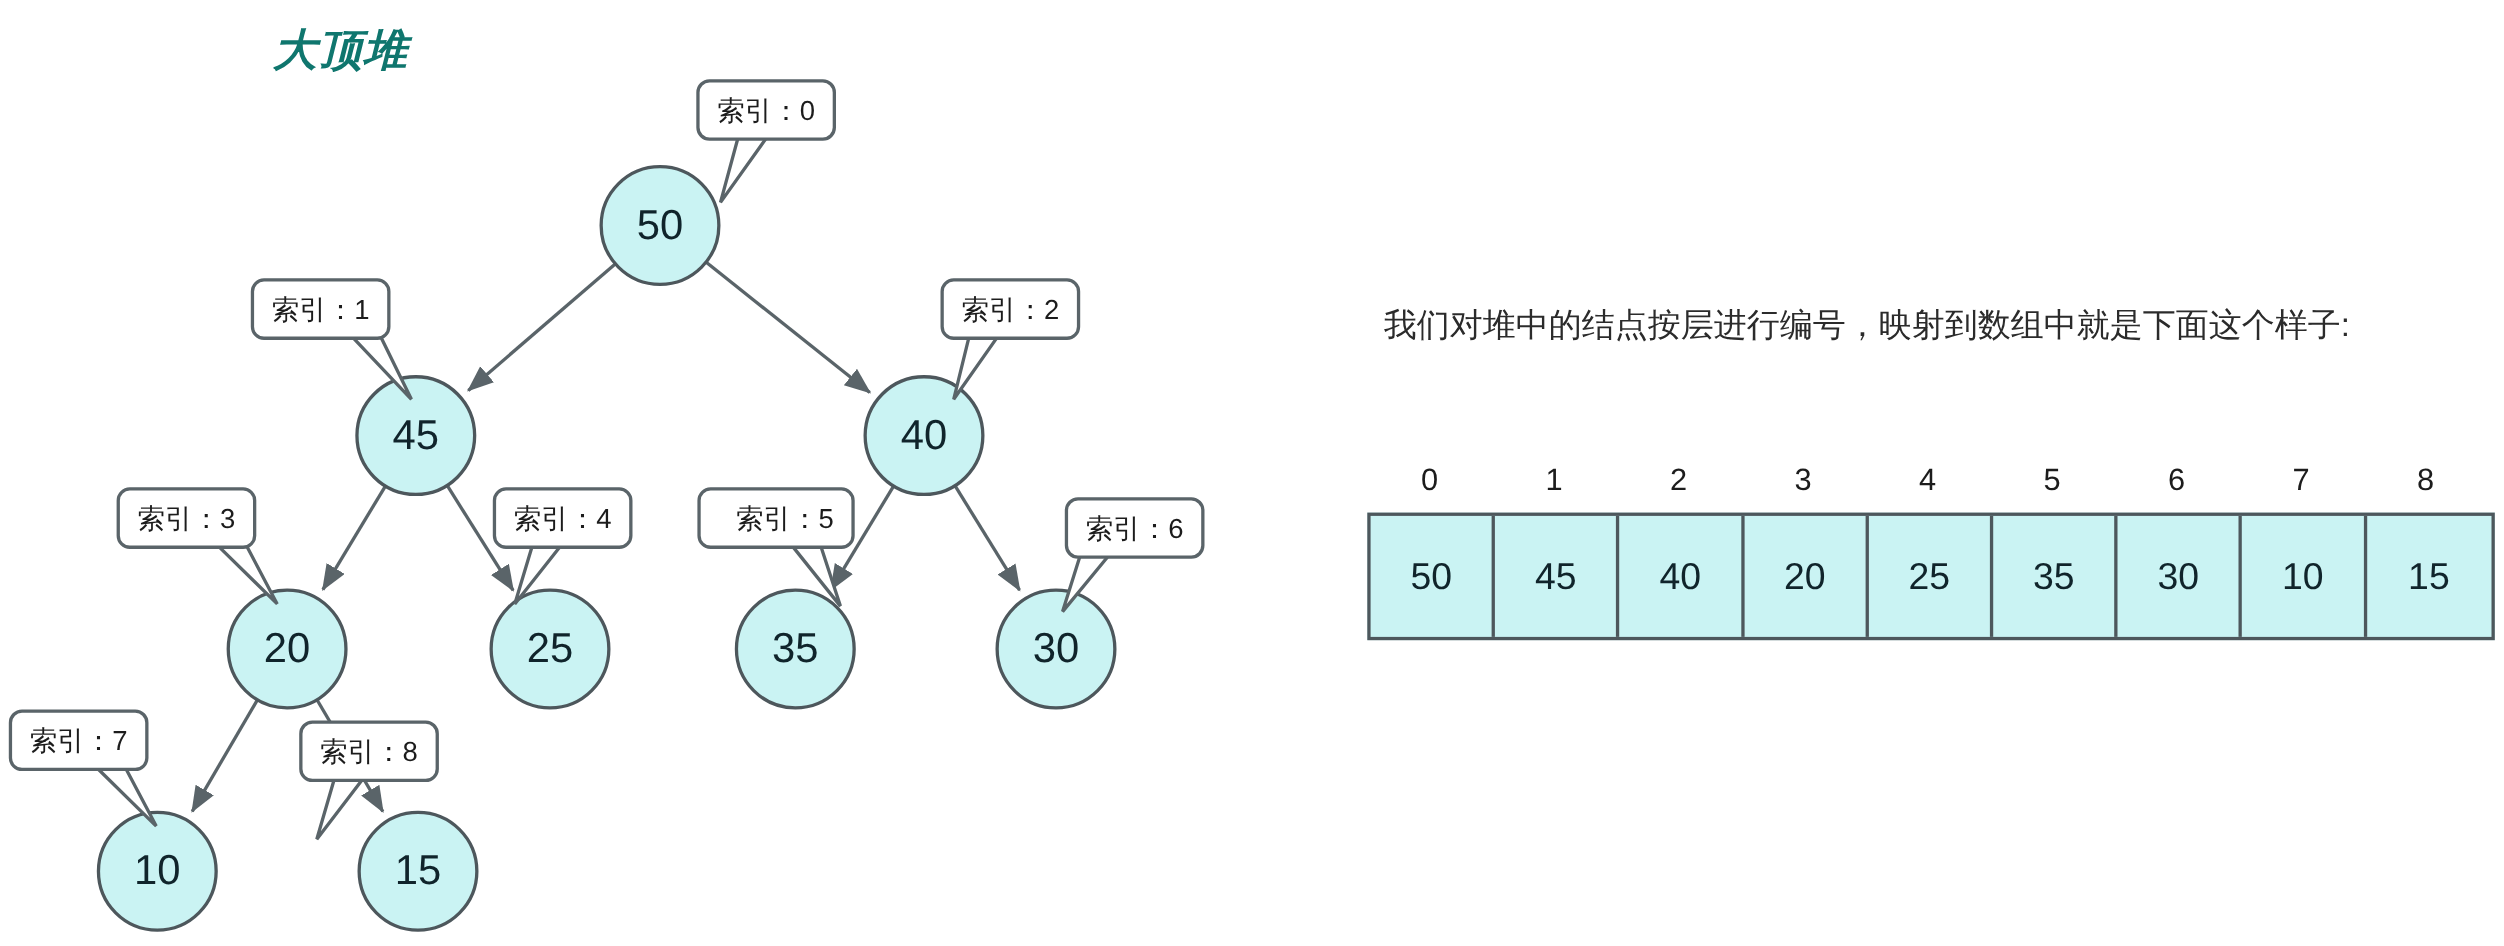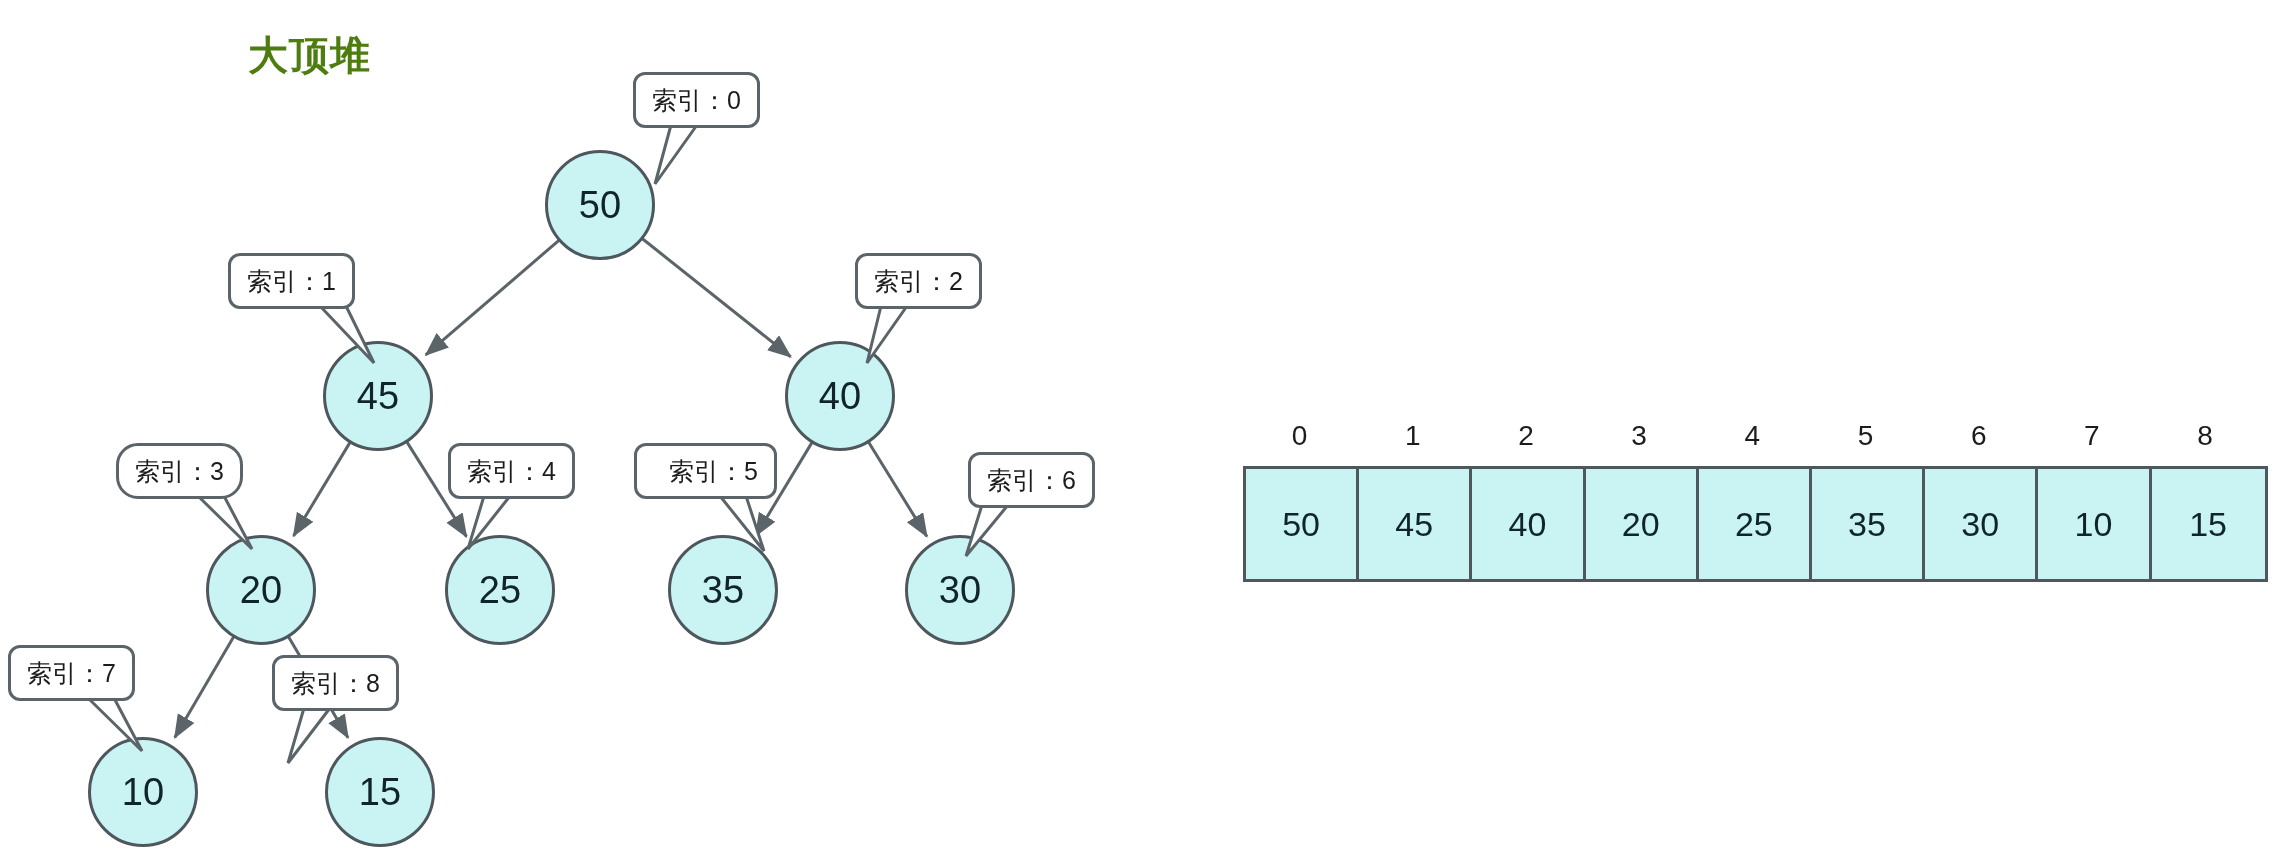--- a/index.html
+++ b/index.html
@@ -21,26 +21,27 @@
     position: absolute;
     left: 0;
     top: 0;
     width: 2276px;
     height: 860px;
     pointer-events: none;
   }
   .title {
     position: absolute;
     left: 248px;
-    top: 28px;
+    top: 18px;
     font-size: 40px;
     font-weight: bold;
-    color: #4d7c0f;
+    color: #0f766e;
     letter-spacing: 1px;
     white-space: nowrap;
+    font-style: italic;
   }
   .node {
     position: absolute;
     width: 110px;
     height: 110px;
     border-radius: 50%;
     background: #caf3f3;
     border: 3px solid #4d575c;
     box-sizing: border-box;
     display: flex;
@@ -190,21 +191,21 @@
         <path d="M152,3 L206,60 L178,3" fill="#ffffff" stroke="#5a6469" stroke-width="3" stroke-linejoin="miter"></path>
         <line x1="154" y1="1.5" x2="176" y2="1.5" stroke="#ffffff" stroke-width="5"></line>
       </svg>
       <div class="callout" style="left: 855px; top: 253px;">
         <span>索引：2</span>
       </div>
       <svg class="tail" width="200" height="90" viewBox="0 0 200 90" style="left: 795px; top: 303px;">
         <path d="M112,3 L72,60 L86,3" fill="#ffffff" stroke="#5a6469" stroke-width="3" stroke-linejoin="miter"></path>
         <line x1="88" y1="1.5" x2="110" y2="1.5" stroke="#ffffff" stroke-width="5"></line>
       </svg>
-      <div class="callout" style="left: 116px; top: 443px; border-radius: 22px;">
+      <div class="callout" style="left: 106px; top: 443px;">
         <span>索引：3</span>
       </div>
       <svg class="tail" width="200" height="90" viewBox="0 0 200 90" style="left: 50px; top: 493px;">
         <path d="M148,3 L202,56 L174,3" fill="#ffffff" stroke="#5a6469" stroke-width="3" stroke-linejoin="miter"></path>
         <line x1="150" y1="1.5" x2="172" y2="1.5" stroke="#ffffff" stroke-width="5"></line>
       </svg>
       <div class="callout" style="left: 448px; top: 443px;">
         <span>索引：4</span>
       </div>
       <svg class="tail" width="200" height="90" viewBox="0 0 200 90" style="left: 392px; top: 493px;">
@@ -234,20 +235,21 @@
       </svg>
       <div class="callout" style="left: 272px; top: 655px;">
         <span>索引：8</span>
       </div>
       <svg class="tail" width="200" height="90" viewBox="0 0 200 90" style="left: 212px; top: 705px;">
         <path d="M118,3 L76,58 L92,3" fill="#ffffff" stroke="#5a6469" stroke-width="3" stroke-linejoin="miter"></path>
         <line x1="94" y1="1.5" x2="116" y2="1.5" stroke="#ffffff" stroke-width="5"></line>
       </svg>
     </div>
 
+  <div class="side-text">我们对堆中的结点按层进行编号，映射到数组中就是下面这个样子:</div>
 
   <div id="array-wrap">
     <div id="array-index-row">
         <div class="array-index">0</div>
         <div class="array-index">1</div>
         <div class="array-index">2</div>
         <div class="array-index">3</div>
         <div class="array-index">4</div>
         <div class="array-index">5</div>
         <div class="array-index">6</div>

